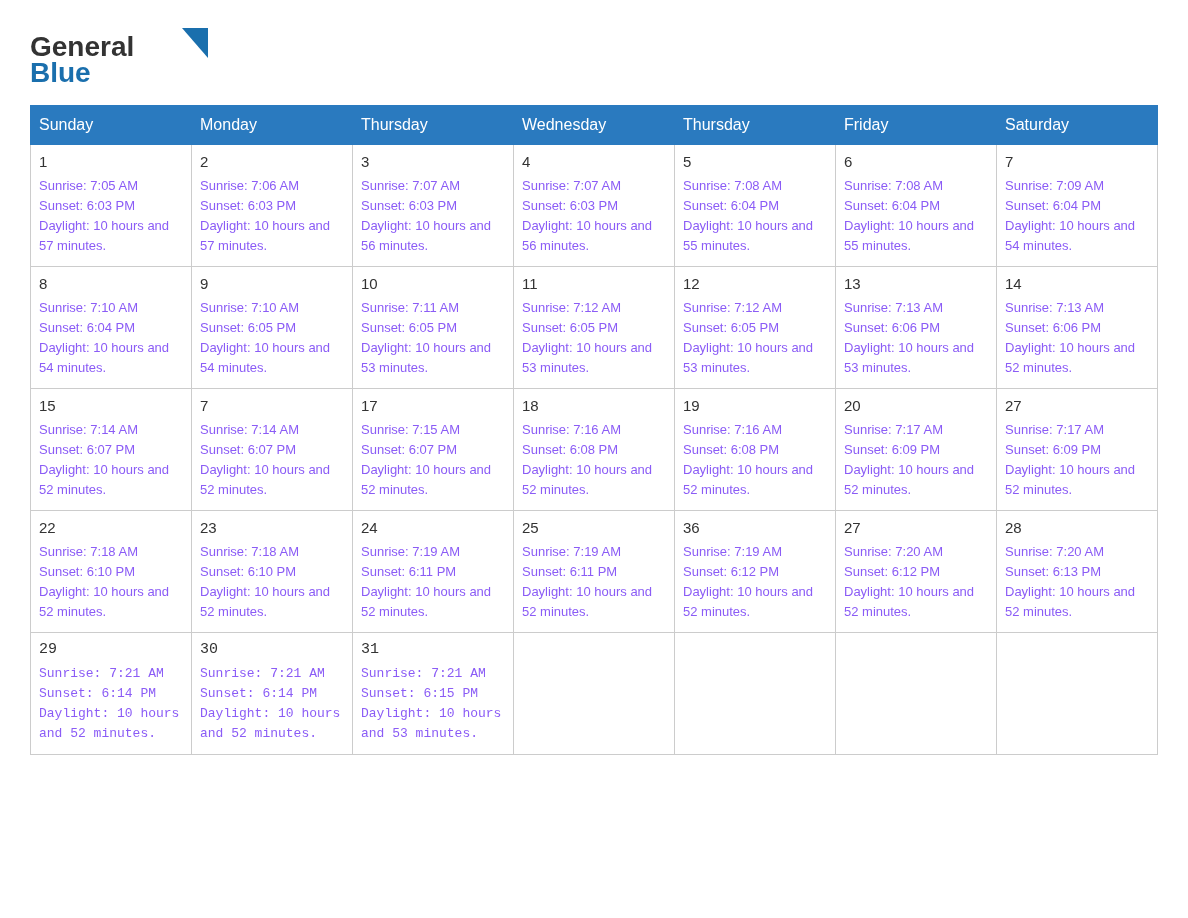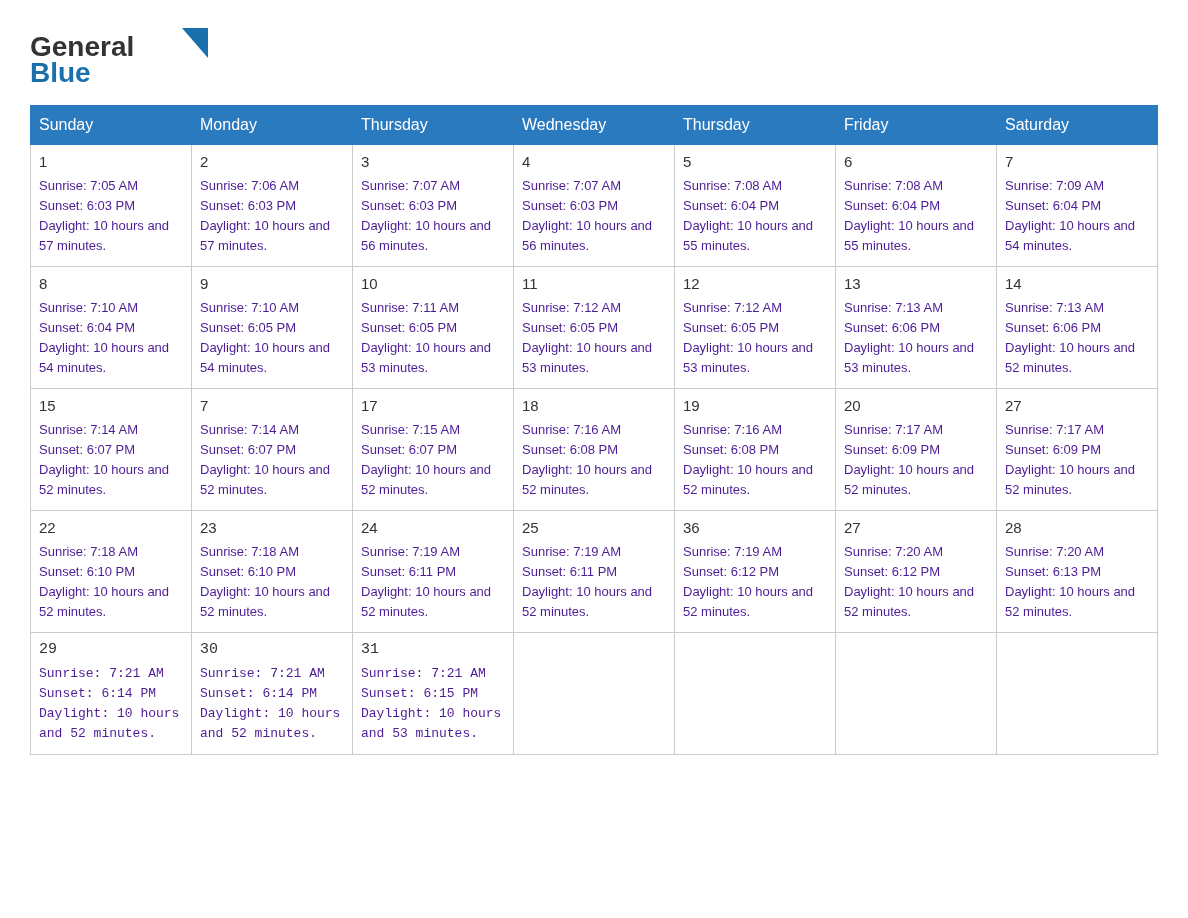--- a/index.html
+++ b/index.html
@@ -60,21 +60,21 @@
       line-height: 1.5;
     }
     .day-number {
       font-size: 15px;
       font-weight: normal;
       display: block;
       margin-bottom: 2px;
     }
     .day-info {
       font-size: 13px;
-      color: #4c1d95;
+      color: #8b5cf6;
       line-height: 1.55;
     }
     .empty-cell {
       background: #fff;
     }
     tr:last-child td {
       border-bottom: 1px solid #ccc;
       font-family: Liberation Mono, monospace;
     }
     

